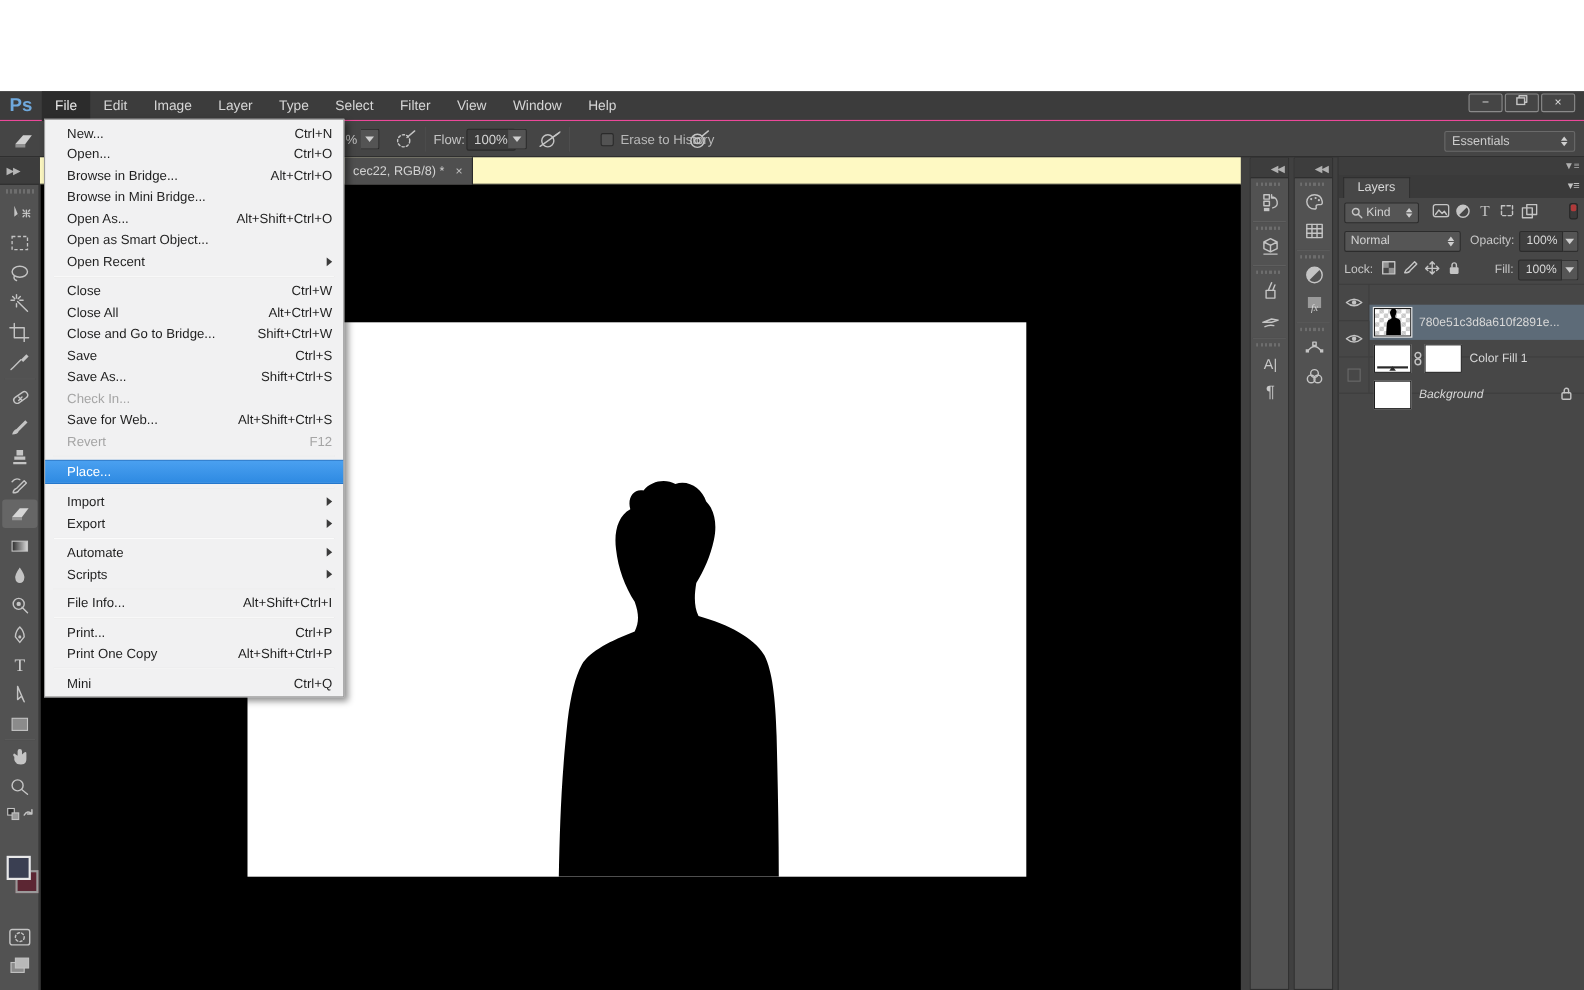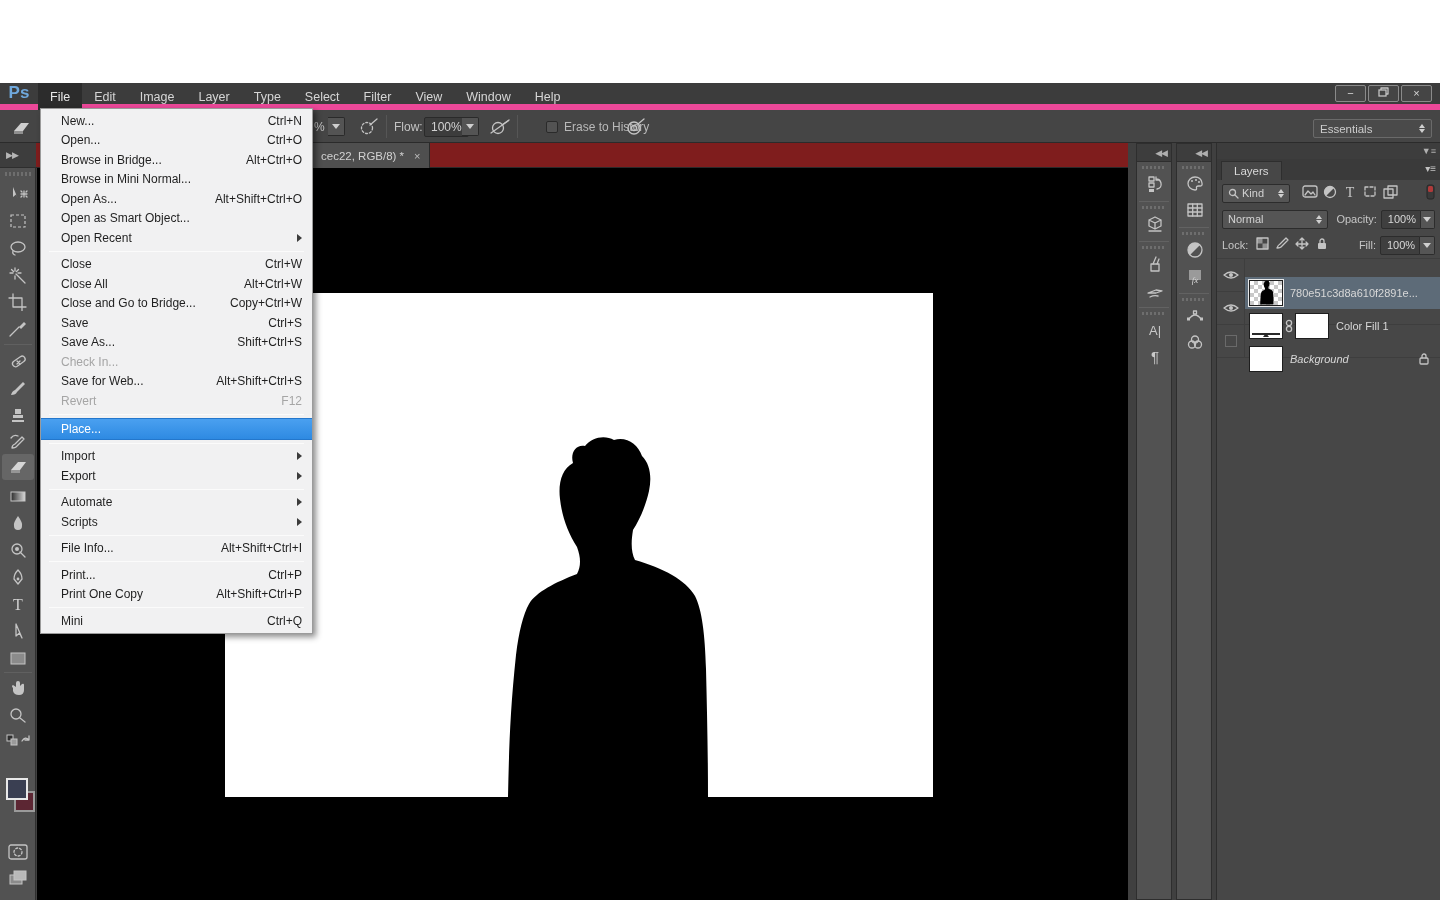--- a/index.html
+++ b/index.html
@@ -2,21 +2,21 @@
 <html><head>
 <meta charset="utf-8">
 <style>
   * { margin:0; padding:0; box-sizing:border-box; }
   html,body { width:1440px; height:900px; background:#ffffff; font-family:"Liberation Sans", sans-serif; overflow:hidden; }
 
   
   #app { position:absolute; left:0; top:83px; width:1440px; height:817px; background:#404040; }
 
   
-  #menubar { position:absolute; left:0; top:0; width:1440px; height:27px; background:#3c3c3c; border-bottom:6px solid #ec4899; display:flex; align-items:flex-start; }
+  #menubar { position:absolute; left:0; top:0; width:1440px; height:27px; background:#3c3c3c; border-bottom:1px solid #ec4899; display:flex; align-items:center; }
   #ps-logo { width:38px; text-align:center; font-weight:bold; font-size:17px; color:#6fa8dc; letter-spacing:0; }
   .menu-item { color:#d6d6d6; font-size:12.5px; padding:5px 12px; height:27px; display:flex; align-items:center; }
   .menu-item.active { background:#2c2c2c; color:#e8e8e8; }
   #win-buttons { position:absolute; right:8px; top:2px; display:flex; }
   .win-btn { width:31px; height:17px; border:1px solid #8a8a8a; border-radius:2px; margin-left:2px; color:#d8d8d8; font-size:11px; line-height:14px; text-align:center; background:#454545; }
 
   
   #optionsbar { position:absolute; left:0; top:27px; width:1440px; height:33px; background:#454545; border-bottom:1px solid #2b2b2b; color:#c3c3c3; font-size:12px; }
   .ob { position:absolute; top:0; height:33px; display:flex; align-items:center; }
   .ob-sep { position:absolute; top:5px; width:1px; height:23px; background:#2f2f2f; border-right:1px solid #565656; }
@@ -25,21 +25,21 @@
   .tri-down { width:0; height:0; border-left:4px solid transparent; border-right:4px solid transparent; border-top:5px solid #cfcfcf; }
   .checkbox { width:12px; height:12px; border:1px solid #2a2a2a; background:#535353; border-radius:2px; margin-right:6px; }
 
   
   #workspace { position:absolute; right:8px; top:36px; width:119px; height:19px; background:#4a4a4a; border:1px solid #6a6a6a; border-radius:2px; display:flex; align-items:center; color:#cccccc; font-size:11.5px; padding:0 6px; }
   #workspace .dbl-arrows { margin-left:auto; display:flex; flex-direction:column; gap:1px; }
   .tri-up-s { width:0;height:0;border-left:3px solid transparent;border-right:3px solid transparent;border-bottom:4px solid #cfcfcf; }
   .tri-down-s { width:0;height:0;border-left:3px solid transparent;border-right:3px solid transparent;border-top:4px solid #cfcfcf; }
 
   
-  #tabstrip { position:absolute; left:36px; top:60px; width:1092px; height:25px; background:#7f1d1d; border-bottom:1px solid #2a2a2a; }
+  #tabstrip { position:absolute; left:36px; top:60px; width:1092px; height:25px; background:#fef9c3; border-bottom:1px solid #2a2a2a; }
   #doc-tab { position:absolute; left:277px; top:0; height:25px; background:#4f4f4f; border-right:1px solid #2a2a2a; color:#d2d2d2; font-size:11.5px; display:flex; align-items:center; padding:0 8px; }
   #doc-tab .tab-close { margin-left:10px; color:#bdbdbd; font-size:11px; }
 
   
   #toolbar { position:absolute; left:0; top:60px; width:36px; height:757px; background:#525252; border-right:1px solid #2e2e2e; }
   #toolbar-head { position:absolute; left:0; top:0; width:36px; height:25px; background:#3d3d3d; border-bottom:1px solid #2e2e2e; color:#b5b5b5; font-size:9px; display:flex; align-items:center; padding-left:6px; letter-spacing:-1px; }
   #toolbar-grip { position:absolute; top:29px; left:5px; width:26px; height:4px; background:repeating-linear-gradient(90deg,#6e6e6e 0 2px, transparent 2px 4px); }
   .tool { position:absolute; left:2px; width:32px; height:26px; display:flex; align-items:center; justify-content:center; }
   .tool.selected { background:#666666; border-radius:3px; }
   .tool svg { display:block; }
@@ -602,21 +602,21 @@
       </div>
     <div class="mi">
         <span>Open...</span>
         <span class="sc">Ctrl+O</span>
       </div>
     <div class="mi">
         <span>Browse in Bridge...</span>
         <span class="sc">Alt+Ctrl+O</span>
       </div>
     <div class="mi">
-        <span>Browse in Mini Normal...</span>
+        <span>Browse in Mini Bridge...</span>
       </div>
     <div class="mi">
         <span>Open As...</span>
         <span class="sc">Alt+Shift+Ctrl+O</span>
       </div>
     <div class="mi">
         <span>Open as Smart Object...</span>
       </div>
     <div class="mi">
         <span>Open Recent</span>
@@ -626,21 +626,21 @@
     <div class="mi">
         <span>Close</span>
         <span class="sc">Ctrl+W</span>
       </div>
     <div class="mi">
         <span>Close All</span>
         <span class="sc">Alt+Ctrl+W</span>
       </div>
     <div class="mi">
         <span>Close and Go to Bridge...</span>
-        <span class="sc">Copy+Ctrl+W</span>
+        <span class="sc">Shift+Ctrl+W</span>
       </div>
     <div class="mi">
         <span>Save</span>
         <span class="sc">Ctrl+S</span>
       </div>
     <div class="mi">
         <span>Save As...</span>
         <span class="sc">Shift+Ctrl+S</span>
       </div>
     <div class="mi disabled">

